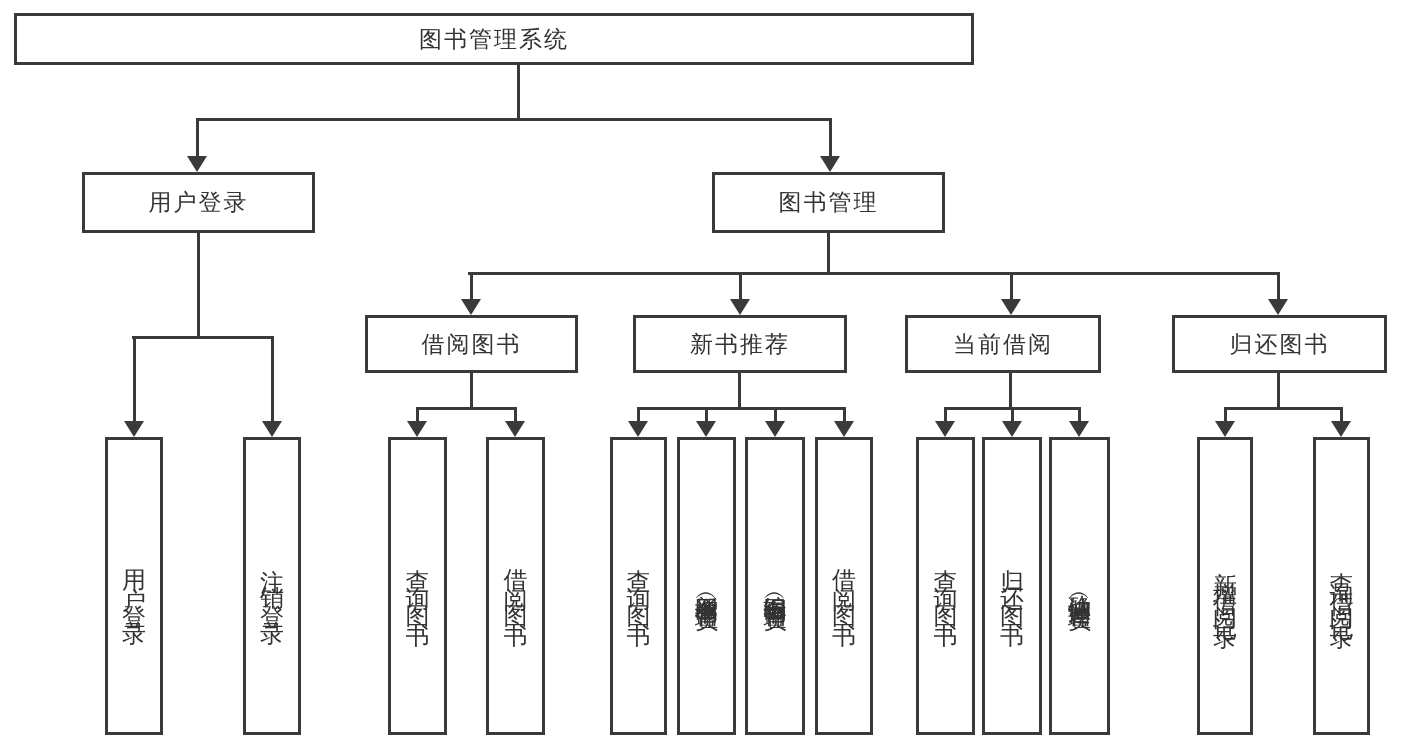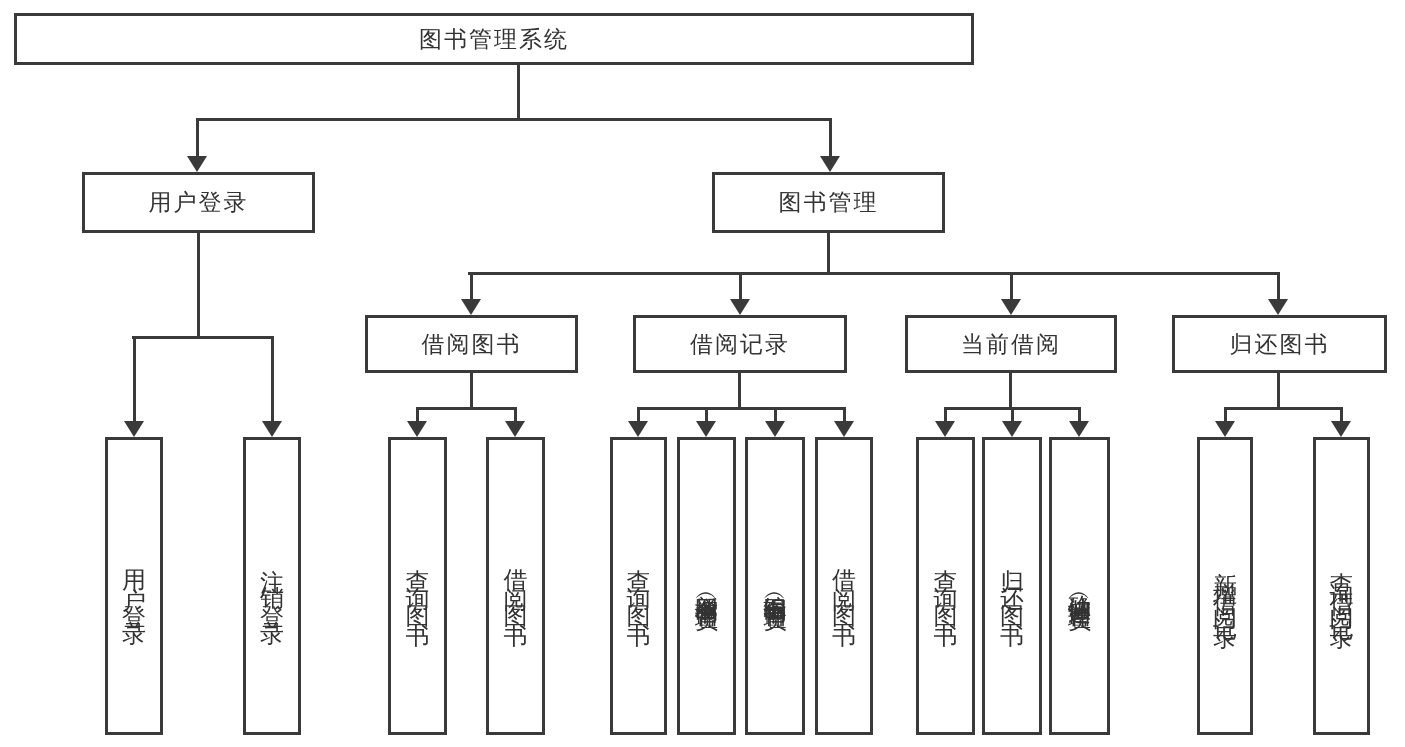--- a/index.html
+++ b/index.html
@@ -99,22 +99,22 @@
 <body>
 
 <div id="canvas">
 
   <div class="hnode" style="left:14px; top:13px; width:960px; height:52px;">图书管理系统</div>
 
   <div class="hnode" style="left:82px; top:172px; width:233px; height:61px;">用户登录</div>
   <div class="hnode" style="left:712px; top:172px; width:233px; height:61px;">图书管理</div>
 
   <div class="hnode" style="left:365px; top:315px; width:213px; height:58px;">借阅图书</div>
-  <div class="hnode" style="left:633px; top:315px; width:214px; height:58px;">借阅记录</div>
-  <div class="hnode" style="left:905px; top:315px; width:212px; height:58px;">当前借阅</div>
+  <div class="hnode" style="left:633px; top:315px; width:214px; height:58px;">新书推荐</div>
+  <div class="hnode" style="left:905px; top:315px; width:196px; height:58px;">当前借阅</div>
   <div class="hnode" style="left:1172px; top:315px; width:215px; height:58px;">归还图书</div>
 
   <div class="leaf" style="left:105px; width:58px;">
     <span class="vtext ls-lg">用户登录</span>
   </div>
   <div class="leaf" style="left:243px; width:58px;">
     <span class="vtext ls-lg">注销登录</span>
   </div>
 
   <div class="leaf" style="left:388px; width:59px;">

